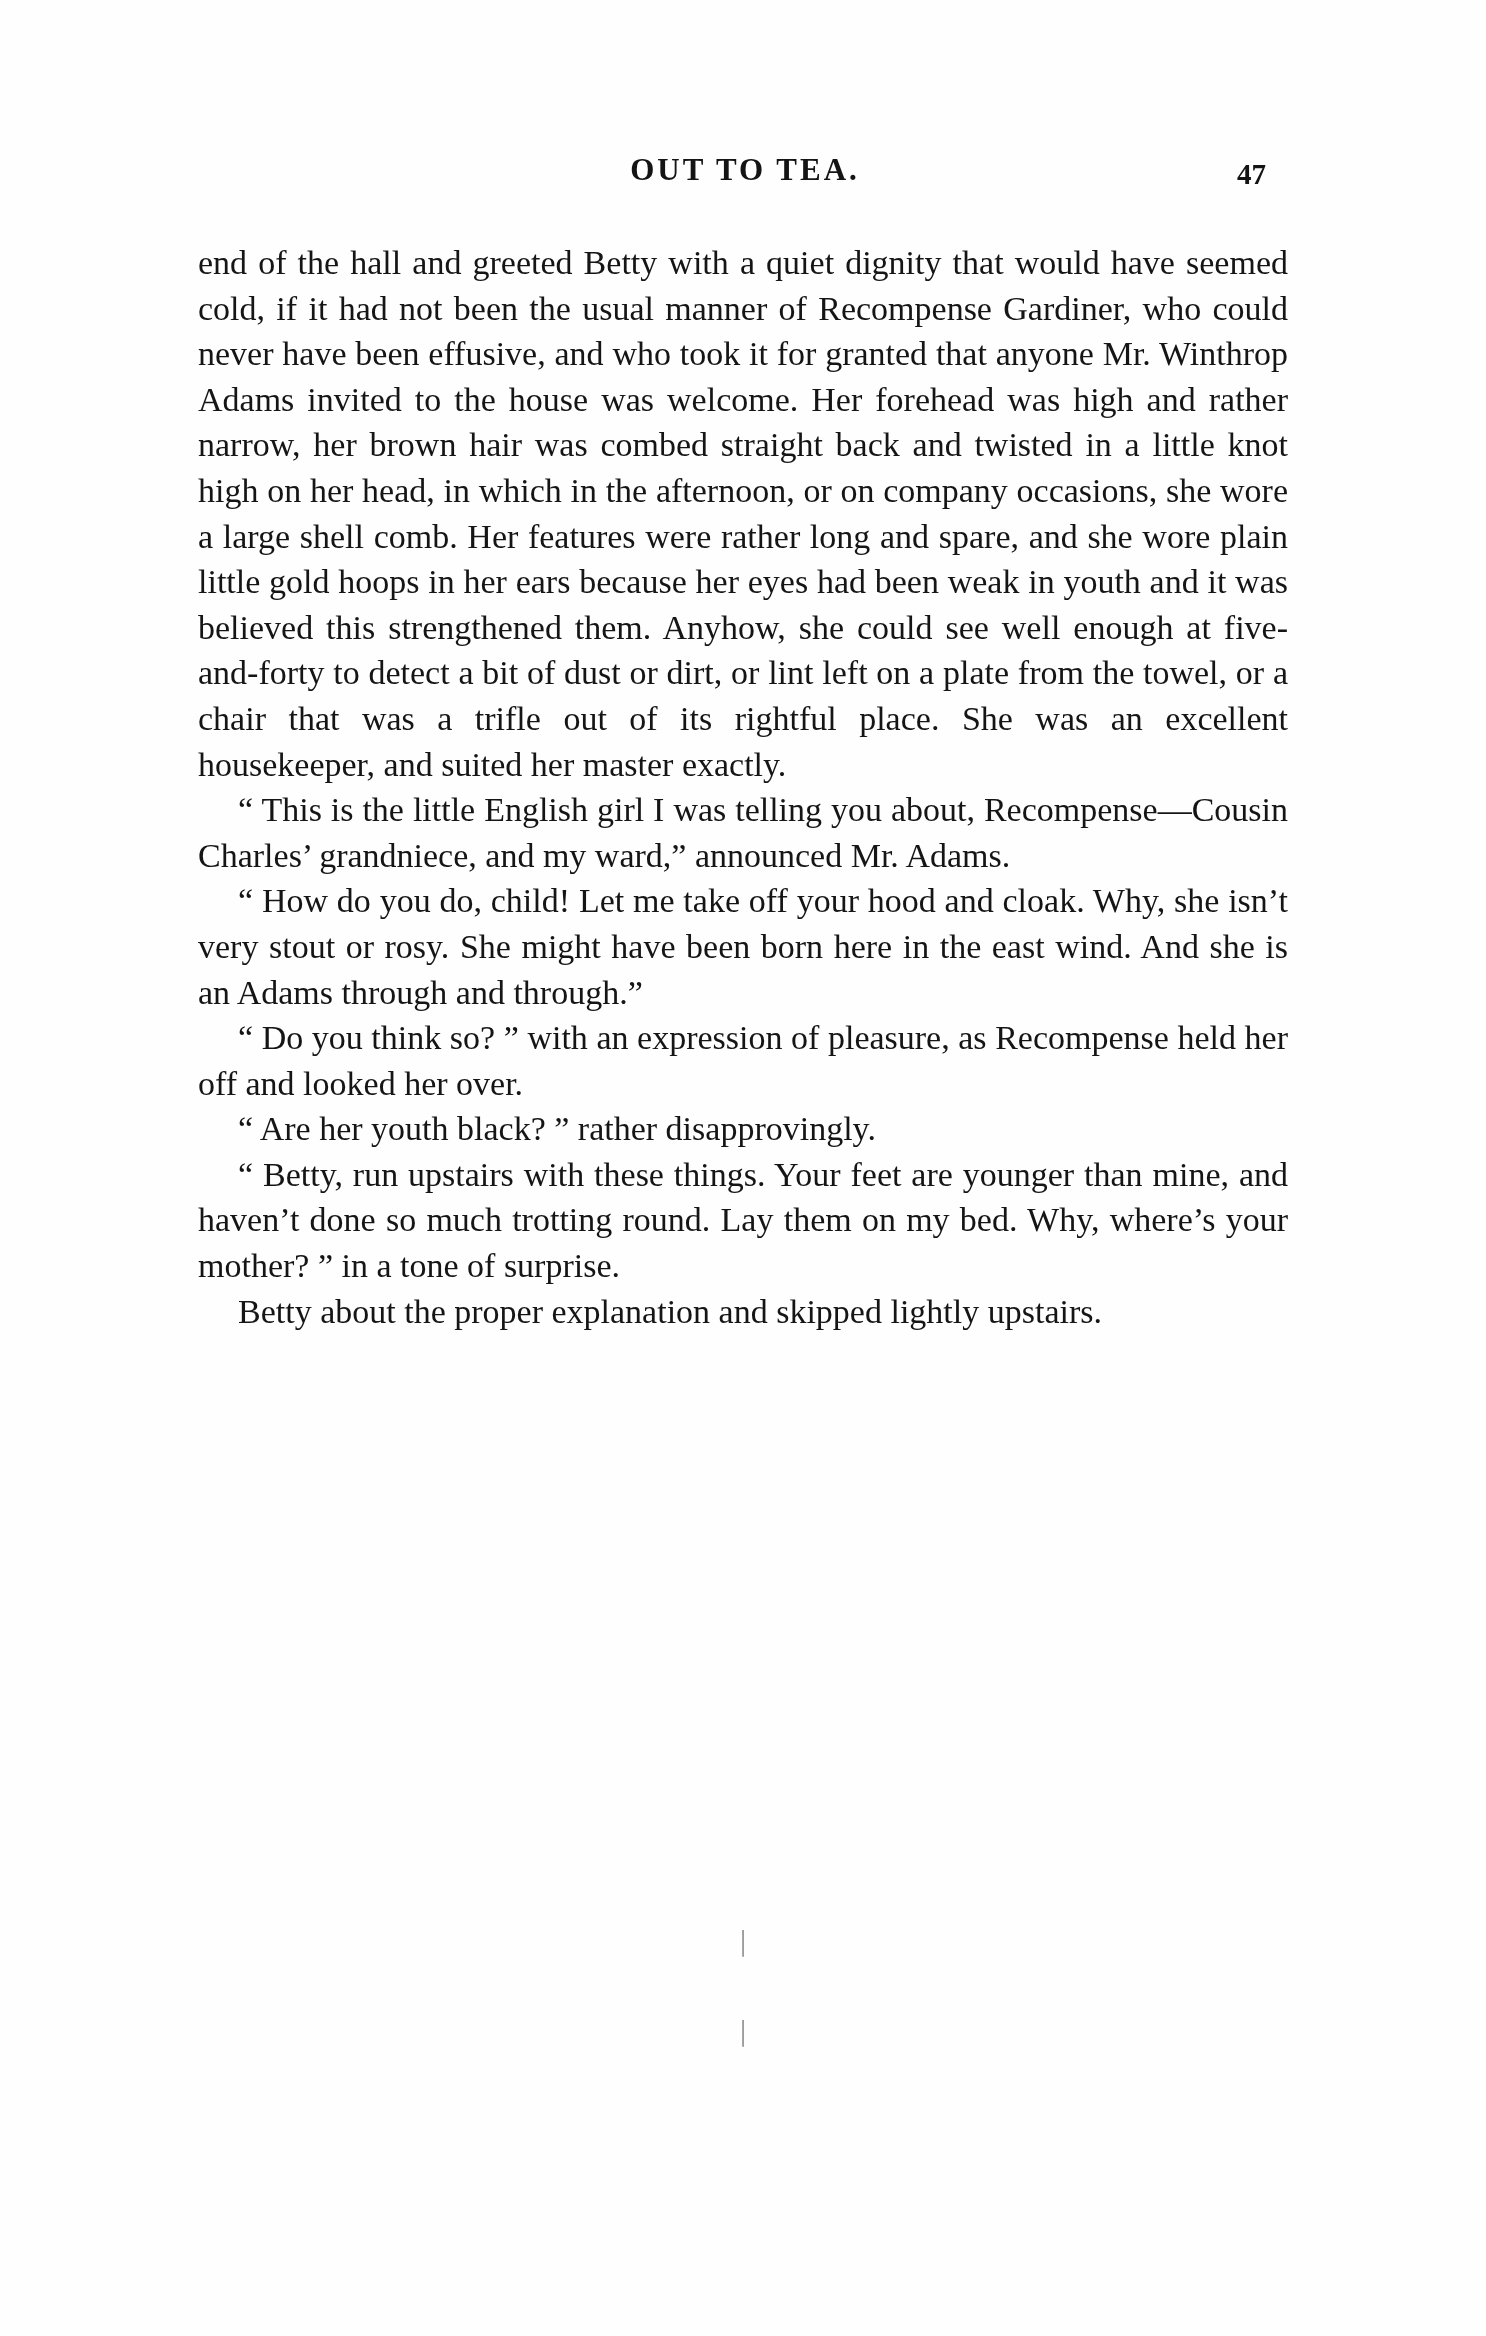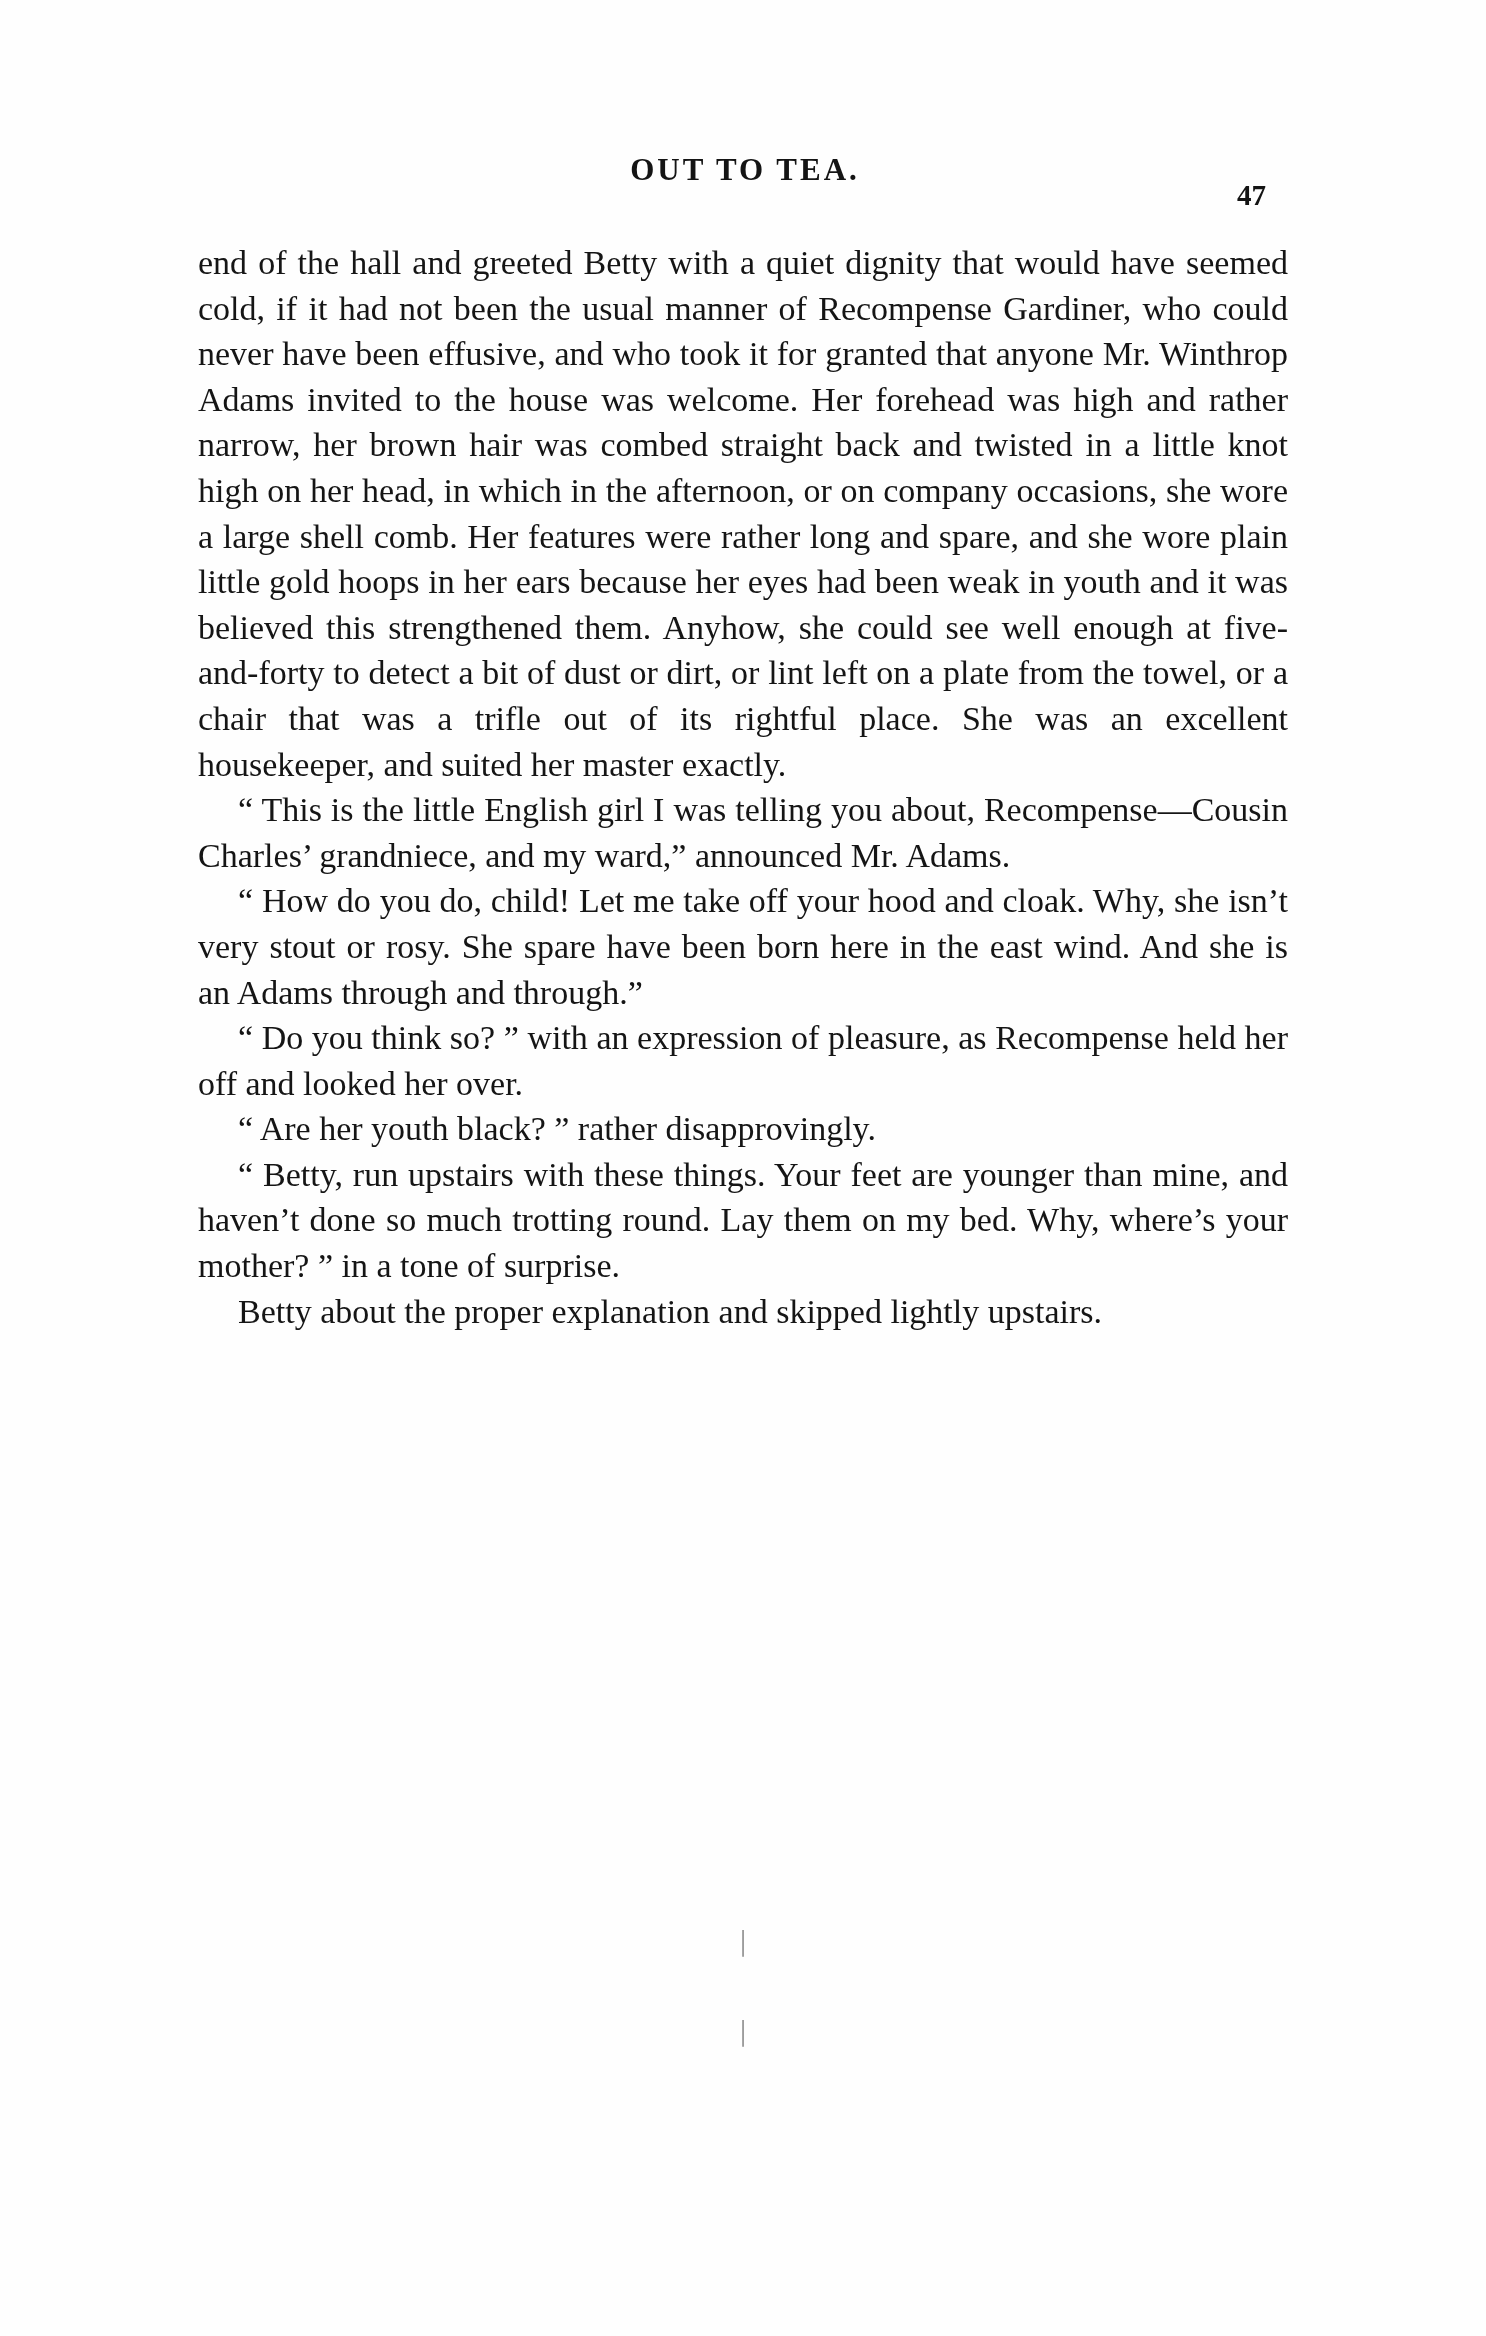--- a/index.html
+++ b/index.html
@@ -41,21 +41,20 @@
     font-family: "Liberation Serif", serif;
     color: #141414;
   }
   .folio {
     position: absolute;
     right: 24px;
     top: 6px;
     font-size: 29px;
     font-weight: bold;
     color: #141414;
-    margin-top: 21px;
   }
   .body-text {
     position: absolute;
     top: 240px;
     left: 198px;
     width: 1090px;
     font-size: 34px;
     line-height: 45.6px;
     text-align: justify;
     color: #151515;
@@ -83,21 +82,21 @@
 <div class="page">
 
   <div class="header">
     <div class="running-title">OUT TO TEA.</div>
     <div class="folio">47</div>
   </div>
 
   <div class="body-text">
     <p>end of the hall and greeted Betty with a quiet dignity that would have seemed cold, if it had not been the usual manner of Recompense Gardiner, who could never have been effusive, and who took it for granted that anyone Mr. Winthrop Adams invited to the house was welcome. Her forehead was high and rather narrow, her brown hair was combed straight back and twisted in a little knot high on her head, in which in the afternoon, or on company occasions, she wore a large shell comb.  Her features were rather long and spare, and she wore plain little gold hoops in her ears because her eyes had been weak in youth and it was believed this strengthened them.  Anyhow, she could see well enough at five-and-forty to detect a bit of dust or dirt, or lint left on a plate from the towel, or a chair that was a trifle out of its rightful place.  She was an excellent housekeeper, and suited her master exactly.</p>
     <p class="indent">“ This is the little English girl I was telling you about, Recompense—Cousin Charles’ grandniece, and my ward,” announced Mr. Adams.</p>
-    <p class="indent">“ How do you do, child!  Let me take off your hood and cloak.  Why, she isn’t very stout or rosy.  She spare have been born here in the east wind.  And she is an Adams through and through.”</p>
+    <p class="indent">“ How do you do, child!  Let me take off your hood and cloak.  Why, she isn’t very stout or rosy.  She might have been born here in the east wind.  And she is an Adams through and through.”</p>
     <p class="indent">“ Do you think so? ” with an expression of pleasure, as Recompense held her off and looked her over.</p>
     <p class="indent">“ Are her youth black? ” rather disapprovingly.</p>
     <p class="indent">“ Betty, run upstairs with these things.  Your feet are younger than mine, and haven’t done so much trotting round.  Lay them on my bed.  Why, where’s your mother? ” in a tone of surprise.</p>
     <p class="indent">Betty about the proper explanation and skipped lightly upstairs.</p>
   </div>
 
   <div class="footer-marks mark-1">│</div>
   <div class="footer-marks mark-2">│</div>
 
 </div>

